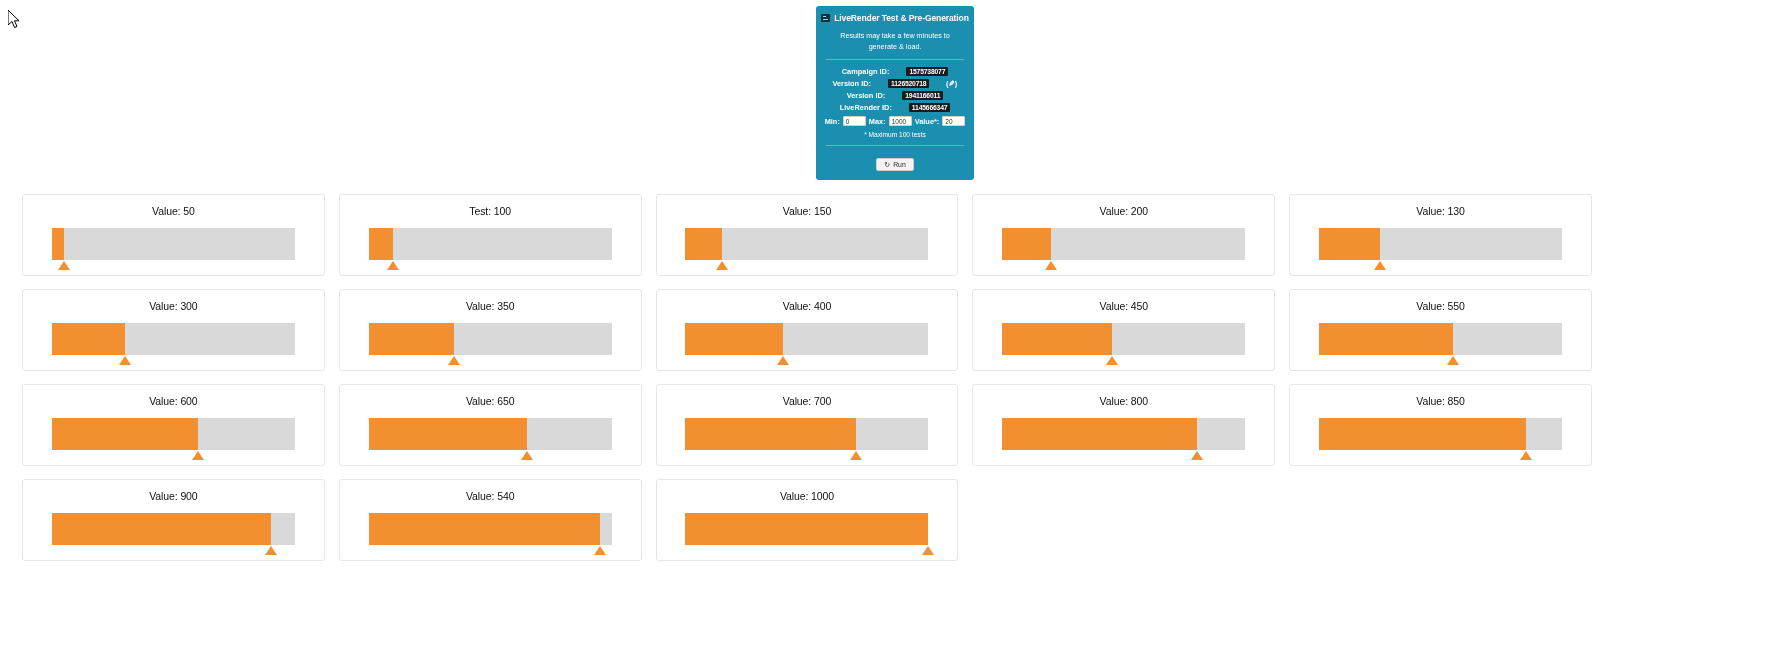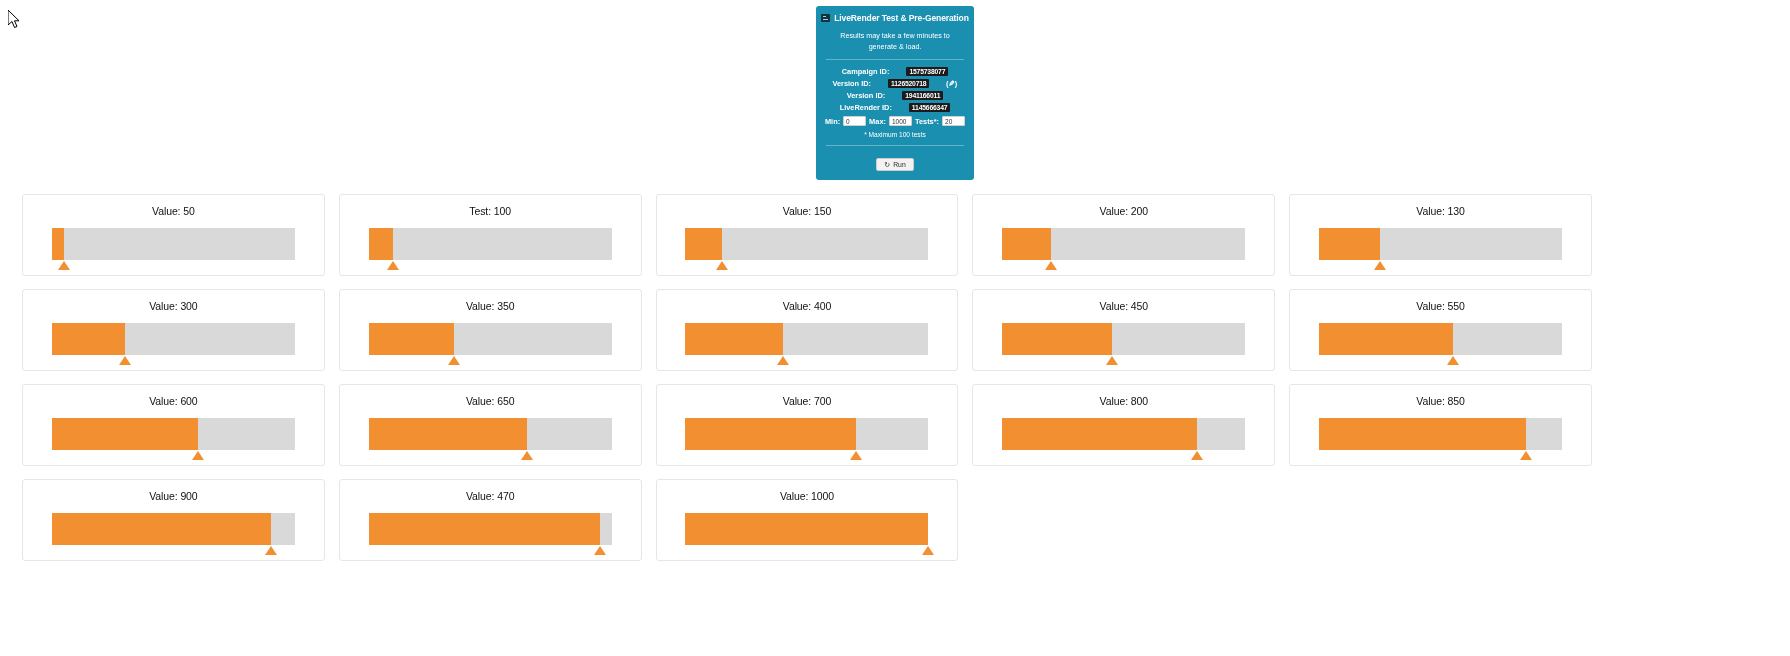--- a/index.html
+++ b/index.html
@@ -224,21 +224,21 @@
     <div class="id-row">
       <span class="id-label">LiveRender ID:</span>
       <span class="id-value">1145666347</span>
     </div>
 
     <div class="minmax-row">
       <span>Min:</span>
       <input class="in-min" type="text" value="0" style="">
       <span>Max:</span>
       <input class="in-max" type="text" value="1000" style="">
-      <span>Tests*:</span>
+      <span>Value*:</span>
       <input class="in-test" type="text" value="20" style="">
     </div>
 
     <div class="note">* Maximum 100 tests</div>
 
     <div class="panel-rule"></div>
 
     <button class="run-btn">
       <span class="refresh-glyph">↻</span>
       <span>Run</span>
@@ -370,21 +370,21 @@
     </div>
     <div class="card">
       <div class="card-title">Value: 900</div>
       <div class="meter">
         <div class="track" style="background: rgb(217, 217, 217);"></div>
         <div class="fill" style="width: 90%; background: rgb(242, 143, 48);"></div>
         <div class="marker" style="left: 90%; border-bottom-color: rgb(242, 143, 48);"></div>
       </div>
     </div>
     <div class="card">
-      <div class="card-title">Value: 470</div>
+      <div class="card-title">Value: 540</div>
       <div class="meter">
         <div class="track" style="background: rgb(217, 217, 217);"></div>
         <div class="fill" style="width: 95%; background: rgb(242, 143, 48);"></div>
         <div class="marker" style="left: 95%; border-bottom-color: rgb(242, 143, 48);"></div>
       </div>
     </div>
     <div class="card">
       <div class="card-title">Value: 1000</div>
       <div class="meter">
         <div class="track" style="background: rgb(217, 217, 217);"></div>

